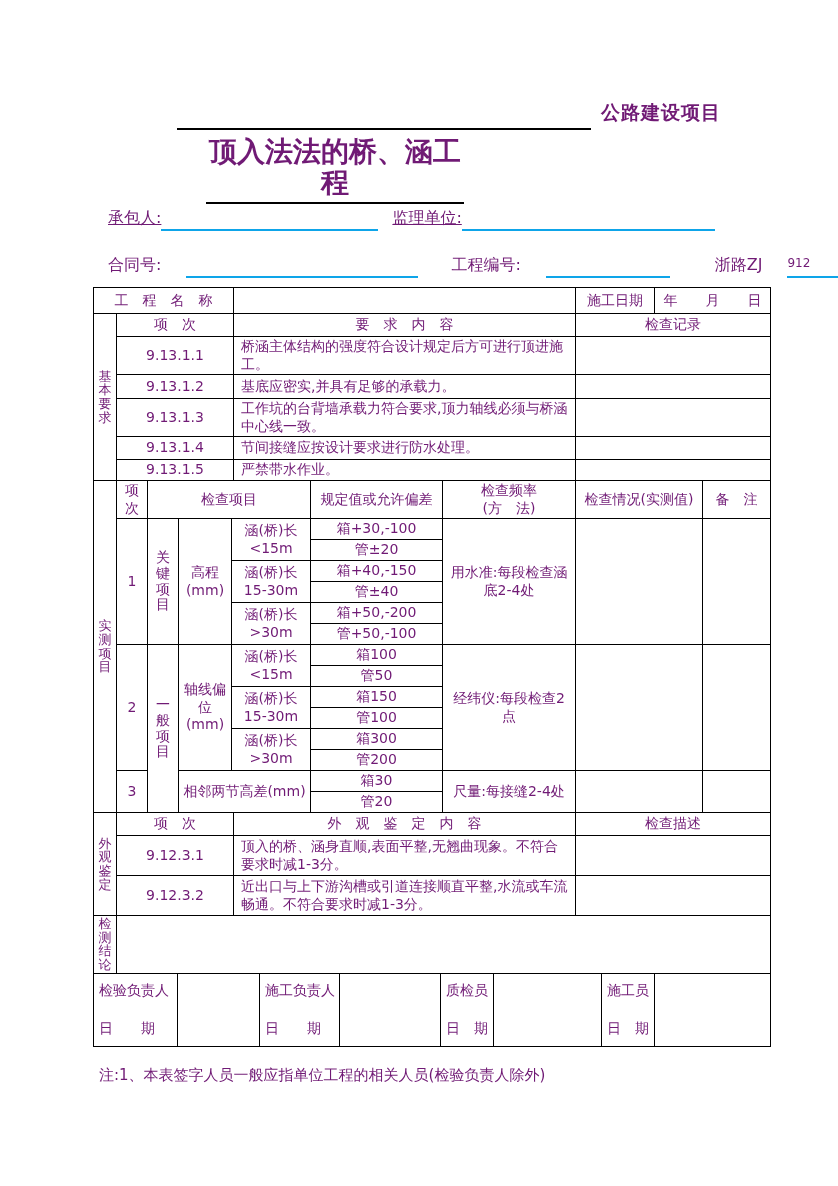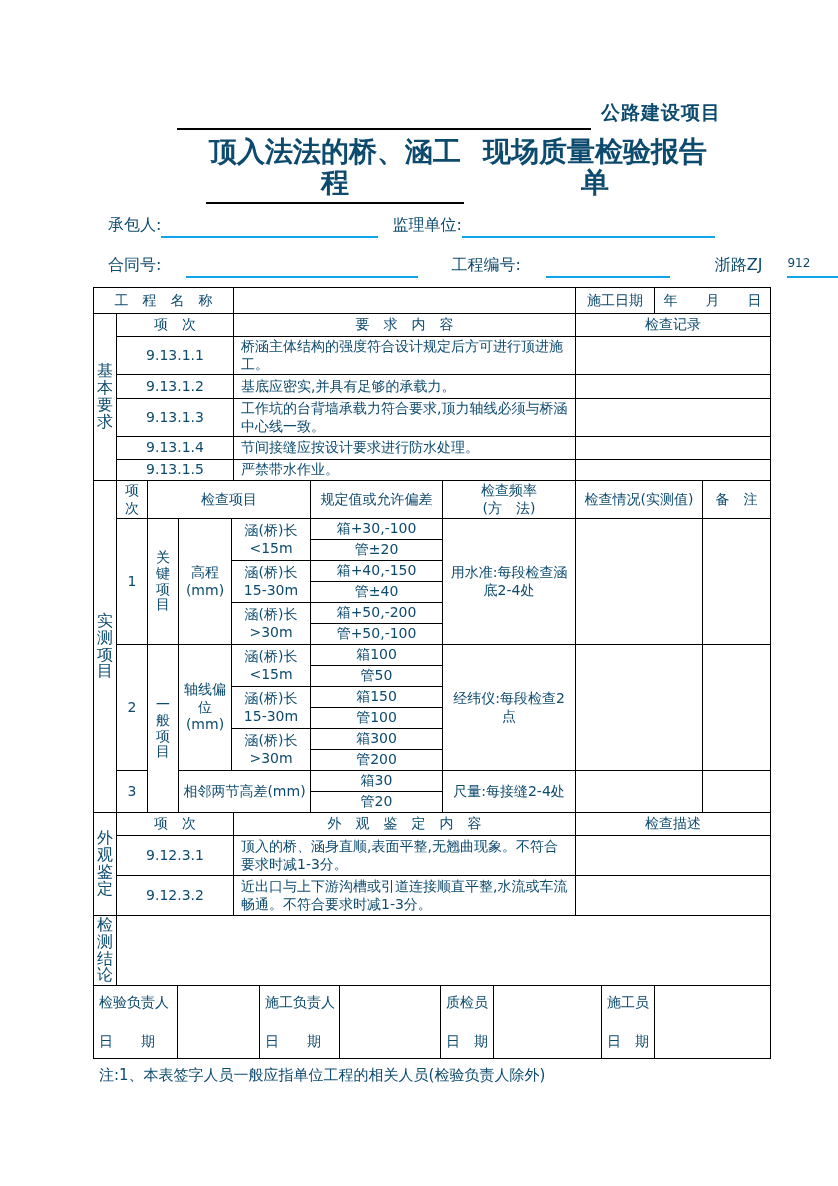--- a/index.html
+++ b/index.html
@@ -1,58 +1,57 @@
 <!DOCTYPE html>
 <html><head>
 <meta charset="utf-8">
 <style>
   html,body { margin:0; padding:0; background:#fff; }
   .page {
     position:relative; width:838px; height:1186px; background:#ffffff;
-    font-family:"DejaVu Sans", sans-serif; color:#0c4a6e;
+    font-family:"DejaVu Sans", sans-serif; color:#701a75;
   }
   
   .hr-top { position:absolute; left:177px; top:128px; width:414px; border-top:2px solid #000; height:0; }
   .project-type { position:absolute; left:601px; top:100px; font-size:19px; font-weight:bold; letter-spacing:1px; }
   .title-row { position:absolute; left:206px; top:136px; display:flex; }
   .title-left, .title-right { font-size:28px; font-weight:bold; text-align:center; line-height:1.12; }
   .title-left  { width:258px; border-bottom:2px solid #000; padding-bottom:3px; }
   .title-right { width:246px; margin-left:8px; }
   
   .field-row { position:absolute; left:108px; display:flex; align-items:flex-end; font-size:16px; }
-  .fr1 { top:215px; } .fr2 { top:255px;gap:25px; }
+  .fr1 { top:208px;text-decoration:underline; } .fr2 { top:255px;gap:25px; }
   .flabel { white-space:pre; padding-bottom:2px; }
   .fline  { display:inline-block; border-bottom:2px solid #0ea5e9; height:20px; text-align:left; font-size:12px; }
   .doccode { white-space:pre; margin-left:20px; padding-bottom:2px; }
   
   .sheet { position:absolute; left:93px; top:287px; width:677px; }
   table { border-collapse:collapse; table-layout:fixed; width:677px; }
   table + table { margin-top:-1px; }
   td {
     border:1px solid #000; font-size:14px; text-align:center; vertical-align:middle;
     padding:1px 4px; line-height:1.25; overflow:hidden; word-break:break-word;
   }
-  td.v  { padding:1px 1px; word-break:break-all; font-size:16px; line-height:1.05; }
+  td.v  { padding:1px 1px; word-break:break-all; font-size:13px; line-height:1.05; }
   td.v2 { padding:1px 2px; word-break:break-all; font-size:14px; line-height:1.12; }
   td.tleft { text-align:left; padding-left:7px; padding-right:6px;margin-left:47px; }
   td.nopad { padding:1px 2px; }
   .sig-inner { display:flex; flex-direction:column; justify-content:space-between; min-height:56px; text-align:left; padding:4px 0 4px 3px; white-space:pre; }
   .footnote { position:absolute; left:99px; top:1066px; font-size:15px; }
 </style>
 </head>
 <body>
 
 <div class="page">
 
   <div class="hr-top"></div>
   <div class="project-type">公路建设项目</div>
 
   <div class="title-row">
     <div class="title-left">顶入法法的桥、涵工程</div>
-    <div class="title-right">现场质量检验报告单</div>
   </div>
 
   <div class="field-row fr1">
     <span class="flabel">承包人:</span>
     <span class="fline" style="width:217px"></span>
     <span class="flabel" style="margin-left:14px">监理单位:</span>
     <span class="fline" style="width:253px"></span>
   </div>
 
   <div class="field-row fr2">

